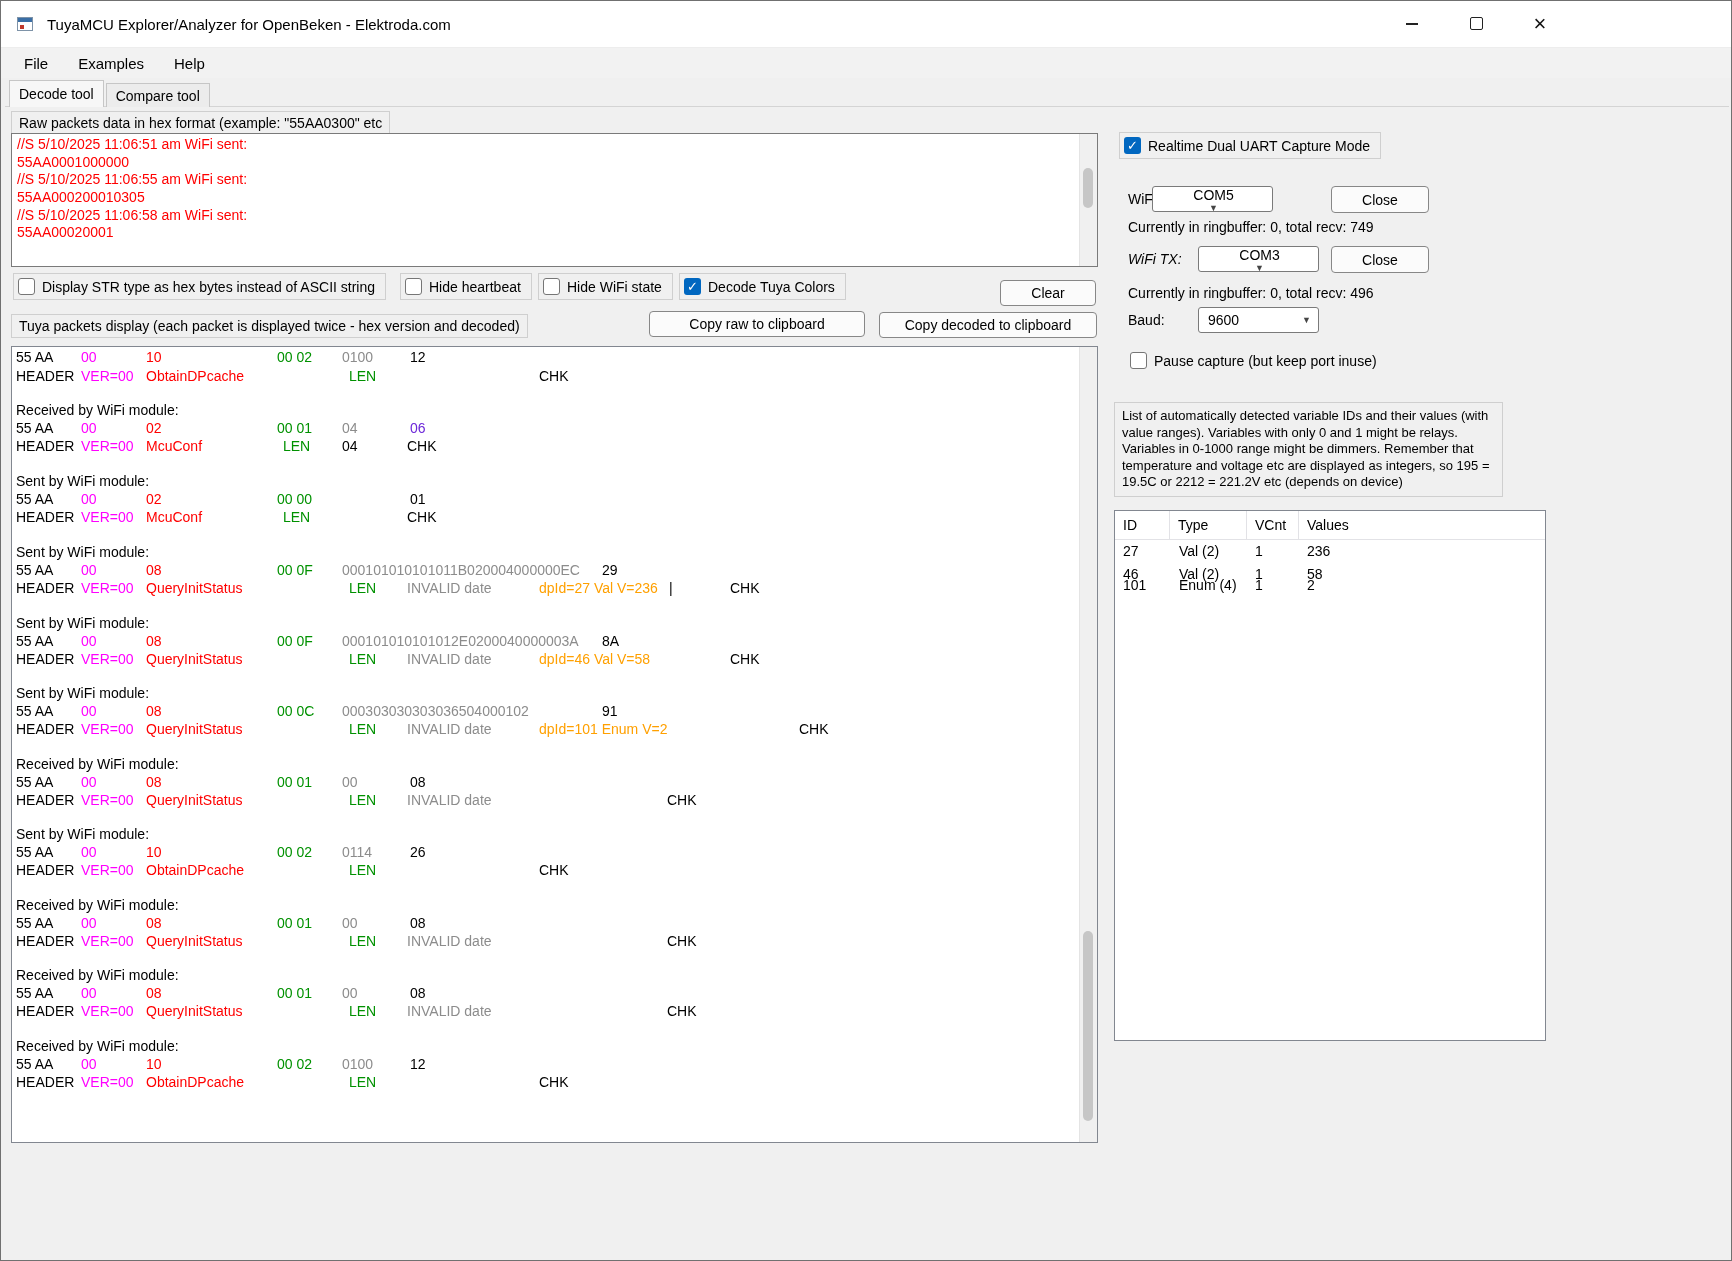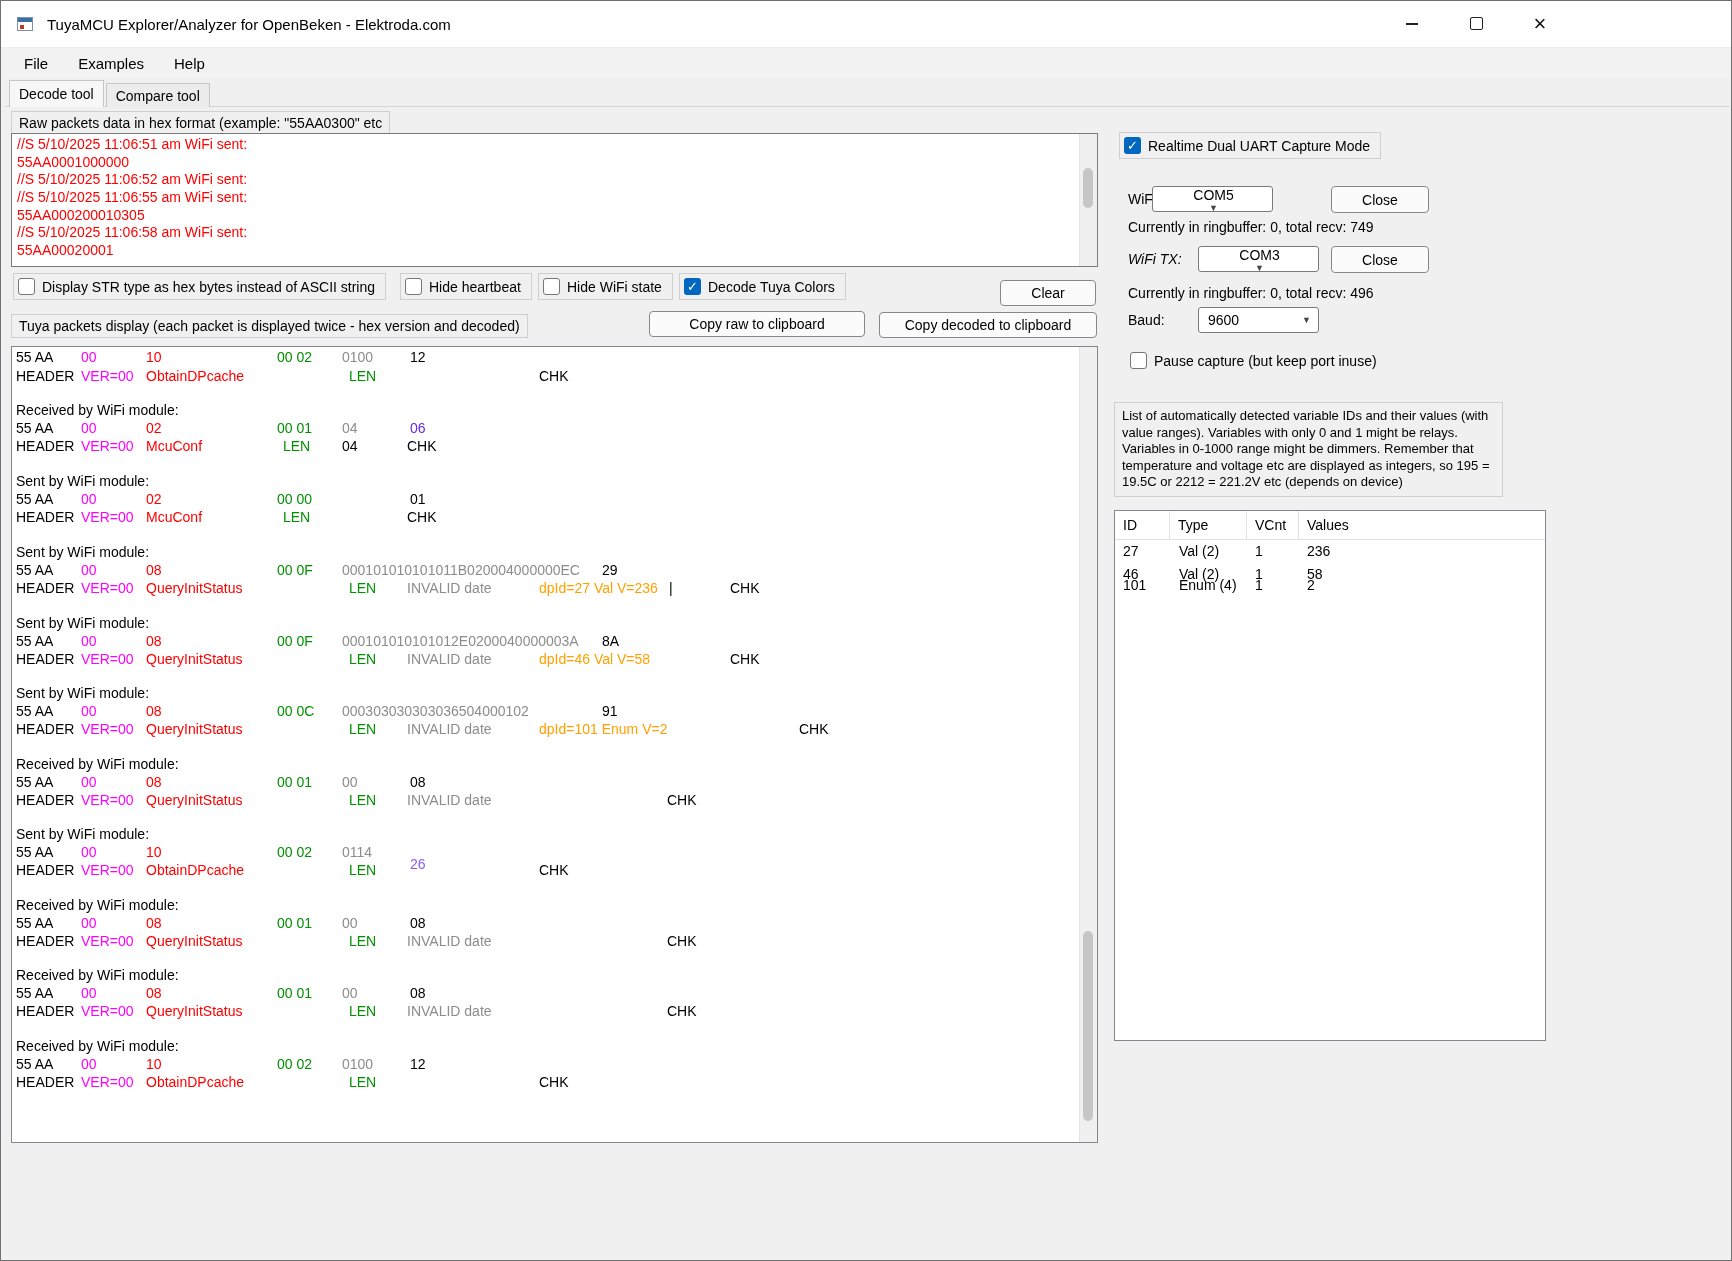--- a/index.html
+++ b/index.html
@@ -112,21 +112,20 @@
     </div>
 
   <div class="lblframe" style="left:10px;top:110px;">
     <span>Raw packets data in hex format (example: "55AA0300" etc</span>
   </div>
 
   <div class="panel" style="left:10px;top:132px;width:1087px;height:134px;border-color:#7a7a7a;">
     <div id="raw-lines" style="padding:2px 5px;">
         <div class="raw-line">//S 5/10/2025 11:06:51 am WiFi sent:</div>
         <div class="raw-line">55AA0001000000</div>
-        <div class="raw-line">//S 5/10/2025 11:06:52 am WiFi sent:</div>
         <div class="raw-line">//S 5/10/2025 11:06:55 am WiFi sent:</div>
         <div class="raw-line">55AA000200010305</div>
         <div class="raw-line">//S 5/10/2025 11:06:58 am WiFi sent:</div>
         <div class="raw-line">55AA00020001</div>
       </div>
     <div class="vsb" style="right:0;top:0;height:132px;">
       <div class="thumb" style="top:34px;height:40px;"></div>
     </div>
   </div>
 
@@ -246,21 +245,21 @@
       <span class="ptk" style="left: 134px; top: 445px; color: rgb(255, 0, 0);">QueryInitStatus</span>
       <span class="ptk" style="left: 337px; top: 445px; color: rgb(0, 145, 0);">LEN</span>
       <span class="ptk" style="left: 395px; top: 445px; color: rgb(140, 140, 140);">INVALID date</span>
       <span class="ptk" style="left: 655px; top: 445px; color: rgb(0, 0, 0);">CHK</span>
       <span class="ptk" style="left: 4px; top: 479px; color: rgb(0, 0, 0);">Sent by WiFi module:</span>
       <span class="ptk" style="left: 4px; top: 497px; color: rgb(0, 0, 0);">55 AA</span>
       <span class="ptk" style="left: 69px; top: 497px; color: rgb(255, 0, 255);">00</span>
       <span class="ptk" style="left: 134px; top: 497px; color: rgb(255, 0, 0);">10</span>
       <span class="ptk" style="left: 265px; top: 497px; color: rgb(0, 145, 0);">00 02</span>
       <span class="ptk" style="left: 330px; top: 497px; color: rgb(140, 140, 140);">0114</span>
-      <span class="ptk" style="left: 398px; top: 509px; color: #8b5cf6; text-align: right;">26</span>
+      <span class="ptk" style="left: 398px; top: 497px; color: #000000; text-align: right;">26</span>
       <span class="ptk" style="left: 4px; top: 515px; color: rgb(0, 0, 0);">HEADER</span>
       <span class="ptk" style="left: 69px; top: 515px; color: rgb(255, 0, 255);">VER=00</span>
       <span class="ptk" style="left: 134px; top: 515px; color: rgb(255, 0, 0);">ObtainDPcache</span>
       <span class="ptk" style="left: 337px; top: 515px; color: rgb(0, 145, 0);">LEN</span>
       <span class="ptk" style="left: 527px; top: 515px; color: rgb(0, 0, 0);">CHK</span>
       <span class="ptk" style="left: 4px; top: 550px; color: rgb(0, 0, 0);">Received by WiFi module:</span>
       <span class="ptk" style="left: 4px; top: 568px; color: rgb(0, 0, 0);">55 AA</span>
       <span class="ptk" style="left: 69px; top: 568px; color: rgb(255, 0, 255);">00</span>
       <span class="ptk" style="left: 134px; top: 568px; color: rgb(255, 0, 0);">08</span>
       <span class="ptk" style="left: 265px; top: 568px; color: rgb(0, 145, 0);">00 01</span>

